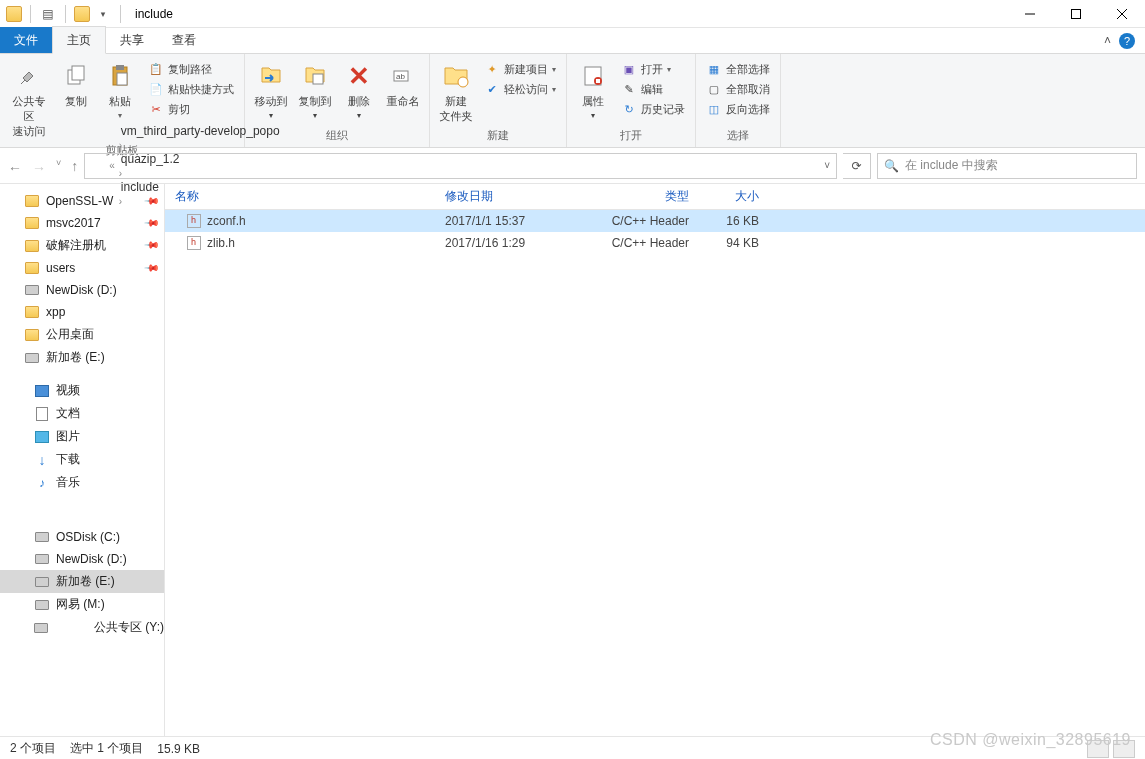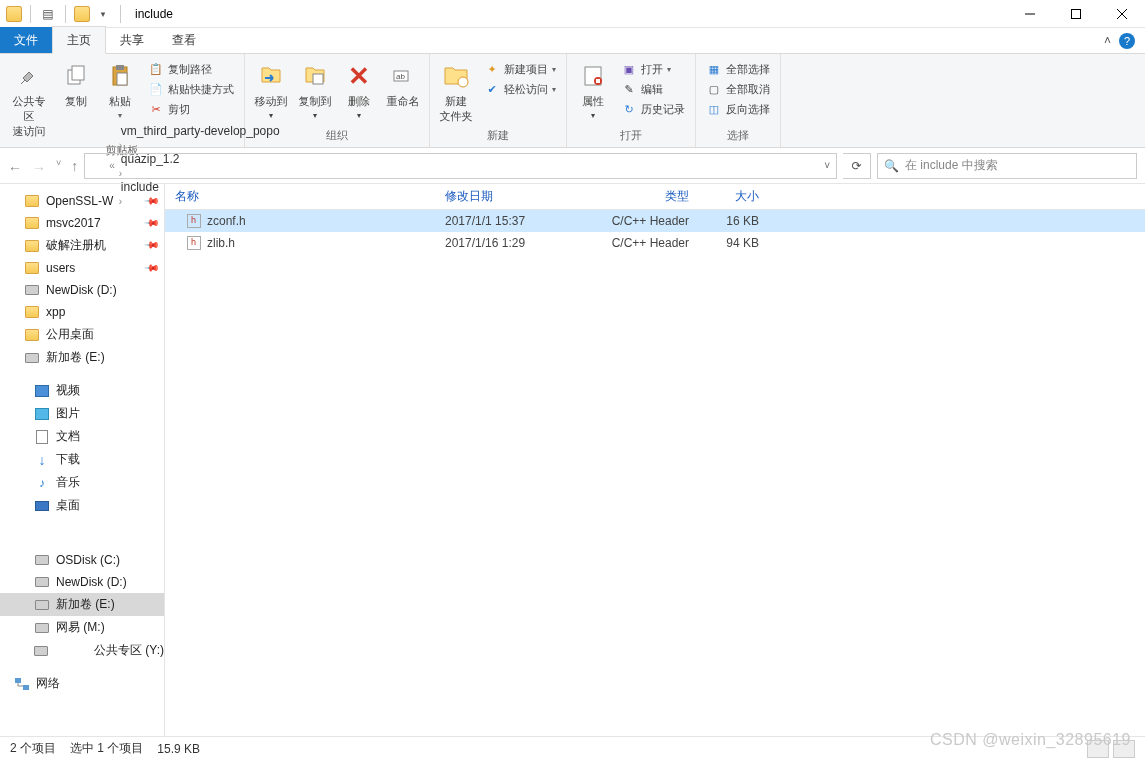--- a/index.html
+++ b/index.html
@@ -357,48 +357,42 @@
     <div style="height:10px;"></div>
     <div id="tree-pc">
         <div class="tree-item" style="padding-left: 34px;">
           <span class="ticon">
             <span style="width:14px;height:12px;background:#4a90d9;border:1px solid #2d6aa8;display:inline-block;"></span>
           </span>
           <span>视频</span>
         </div>
         <div class="tree-item" style="padding-left: 34px;">
           <span class="ticon">
+            <span style="width:12px;height:14px;background:#fff;border:1px solid #888;display:inline-block;"></span>
+          </span>
+          <span>文档</span>
+        </div>
+        <div class="tree-item" style="padding-left: 34px;">
+          <span class="ticon">
             <span style="width:14px;height:12px;background:#53b7e8;border:1px solid #2d8fb8;display:inline-block;"></span>
           </span>
           <span>图片</span>
         </div>
         <div class="tree-item" style="padding-left: 34px;">
           <span class="ticon">
-            <span style="width:12px;height:14px;background:#fff;border:1px solid #888;display:inline-block;"></span>
-          </span>
-          <span>文档</span>
-        </div>
-        <div class="tree-item" style="padding-left: 34px;">
-          <span class="ticon">
             <span style="color:#2b7cd3;font-size:14px;">↓</span>
           </span>
           <span>下载</span>
         </div>
         <div class="tree-item" style="padding-left: 34px;">
           <span class="ticon">
             <span style="color:#2b7cd3;">♪</span>
           </span>
           <span>音乐</span>
         </div>
-        <div class="tree-item" style="padding-left: 34px;">
-          <span class="ticon">
-            <span style="width:14px;height:10px;background:#3a78c3;border:1px solid #265a96;display:inline-block;"></span>
-          </span>
-          <span>桌面</span>
-        </div>
         <div class="tree-item" style="padding-left: 34px; margin-top: 32px;">
           <span class="ticon">
             <span class="drive-ico"></span>
           </span>
           <span>OSDisk (C:)</span>
         </div>
         <div class="tree-item" style="padding-left: 34px;">
           <span class="ticon">
             <span class="drive-ico"></span>
           </span>
@@ -417,30 +411,20 @@
           <span>网易 (M:)</span>
         </div>
         <div class="tree-item" style="padding-left: 34px; gap: 46px;">
           <span class="ticon">
             <span class="drive-ico"></span>
           </span>
           <span>公共专区 (Y:)</span>
         </div>
       </div>
     <div style="height:10px;"></div>
-    <div class="tree-item l1">
-      <span class="ticon">
-          <svg viewBox="0 0 16 16">
-            <rect x="1" y="2" width="6" height="5" fill="#5b9bd5"></rect>
-            <rect x="9" y="9" width="6" height="5" fill="#5b9bd5"></rect>
-            <path d="M4 7v3h5" stroke="#888" fill="none"></path>
-          </svg>
-        </span>
-      <span>网络</span>
-    </div>
   </div>
 
   <div class="filelist">
     <div class="cols">
       <div class="c-name">名称</div>
       <div class="c-date">修改日期</div>
       <div class="c-type">类型</div>
       <div class="c-size">大小</div>
     </div>
     <div id="rows">

